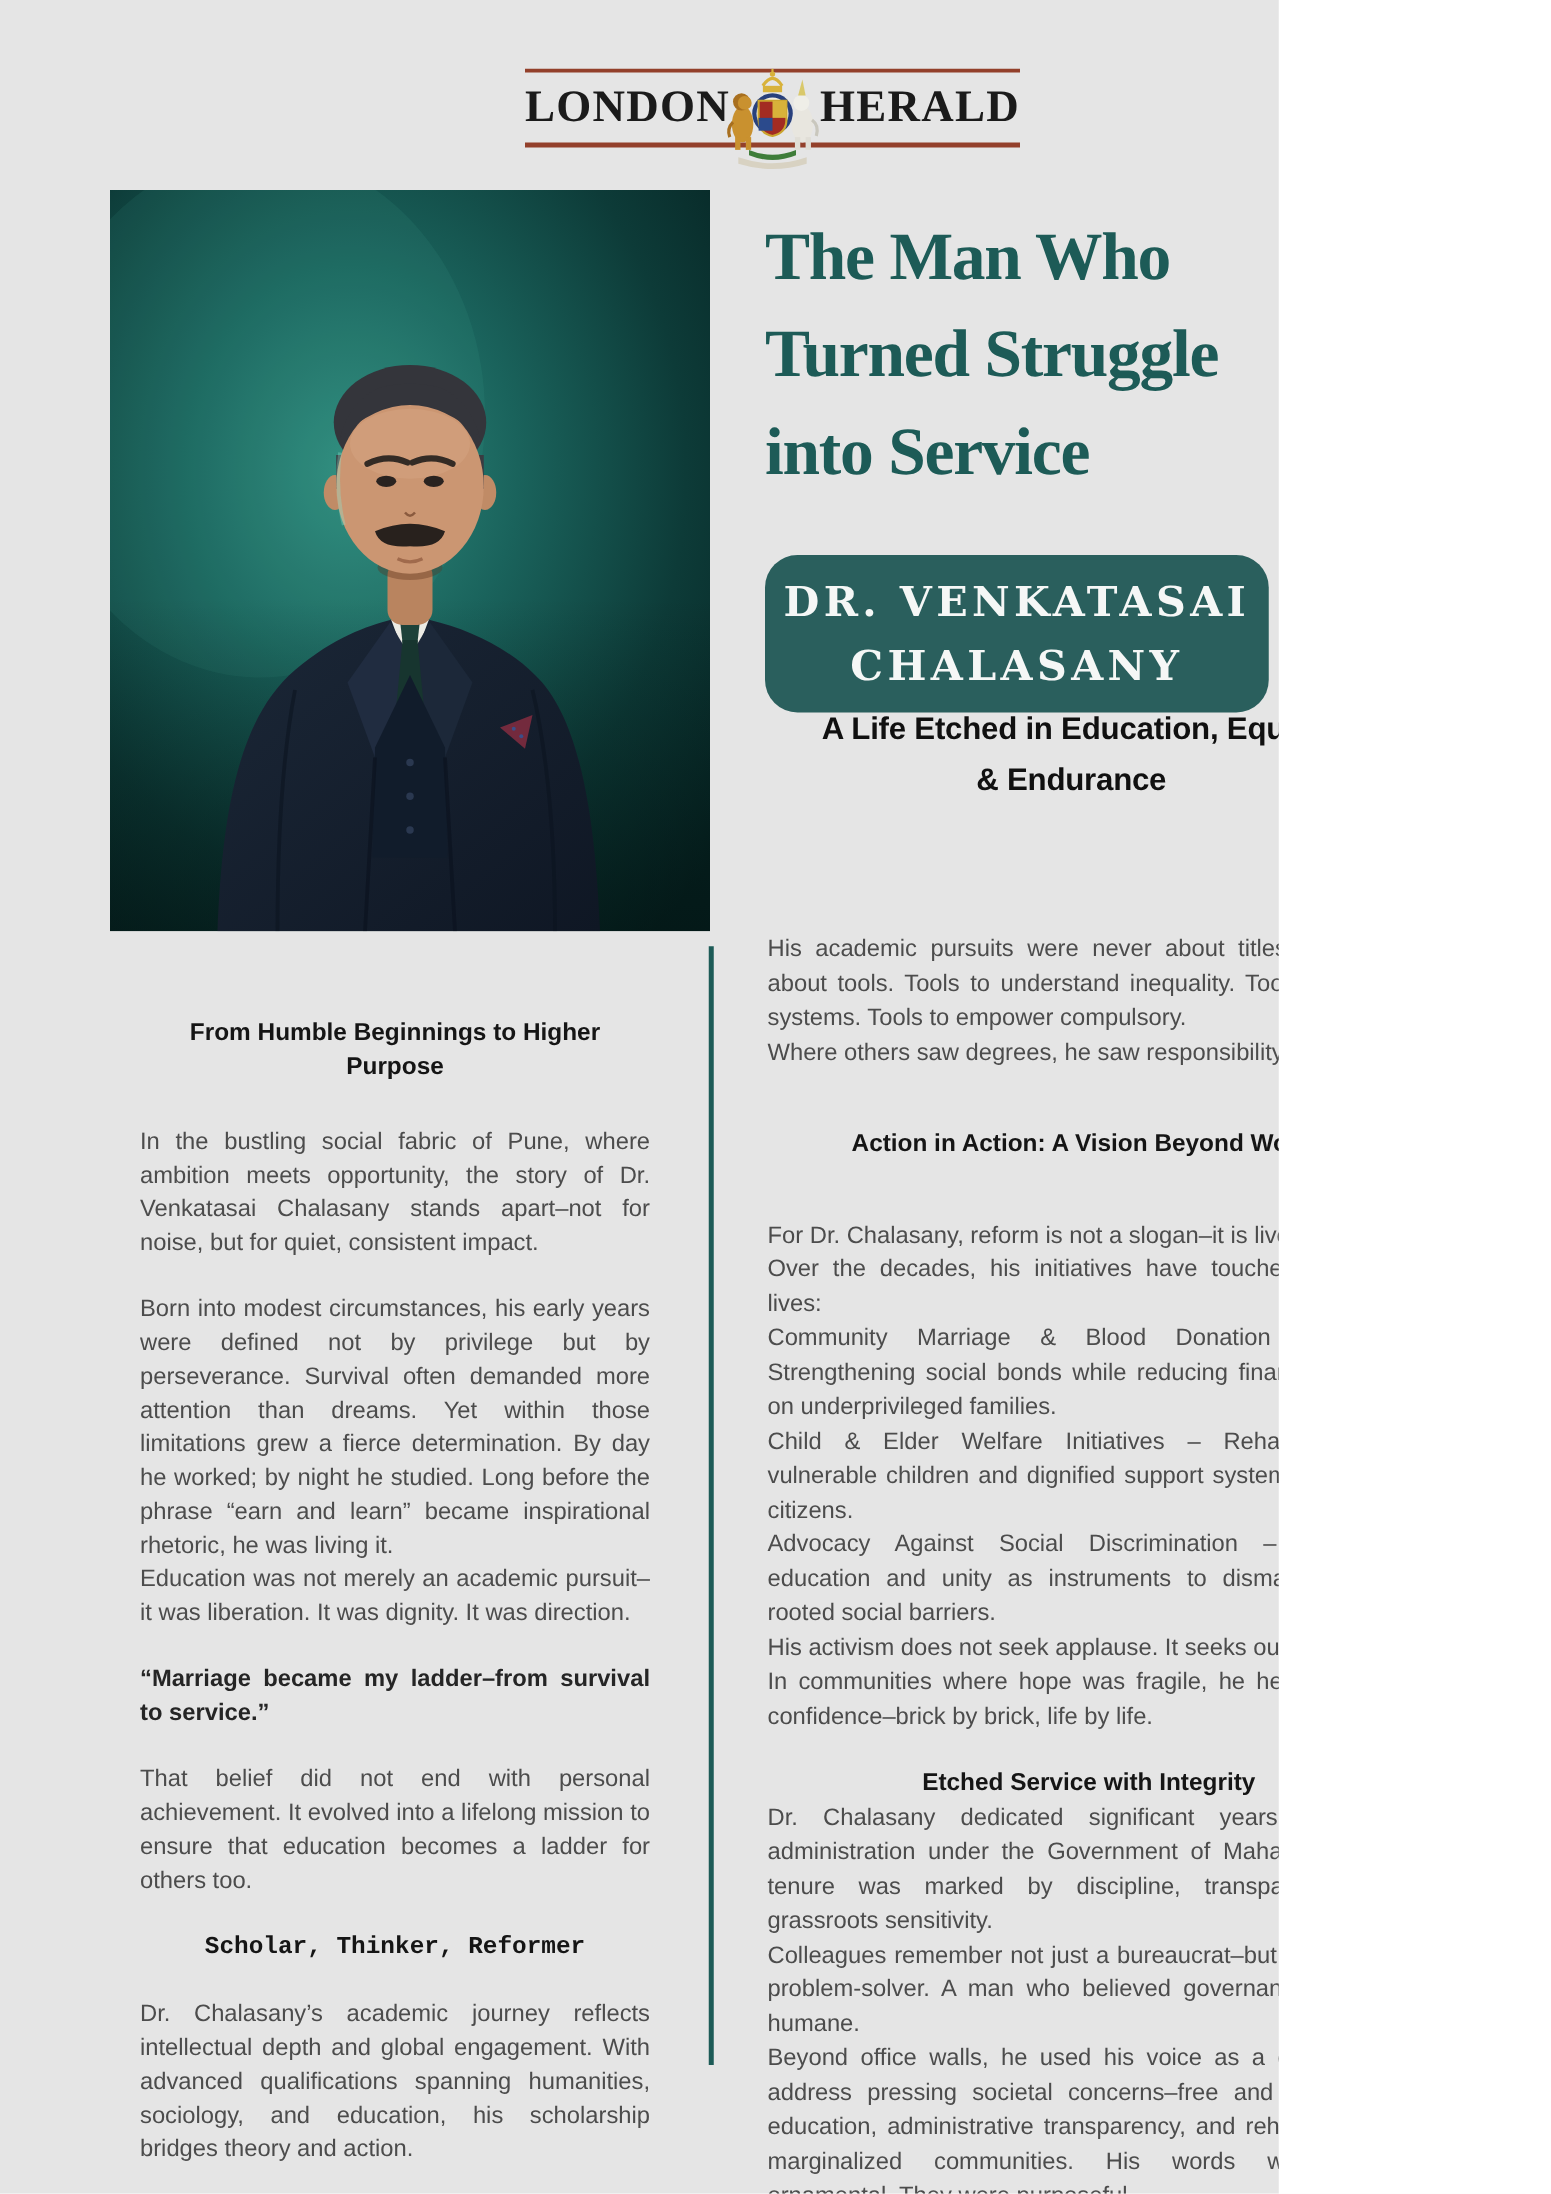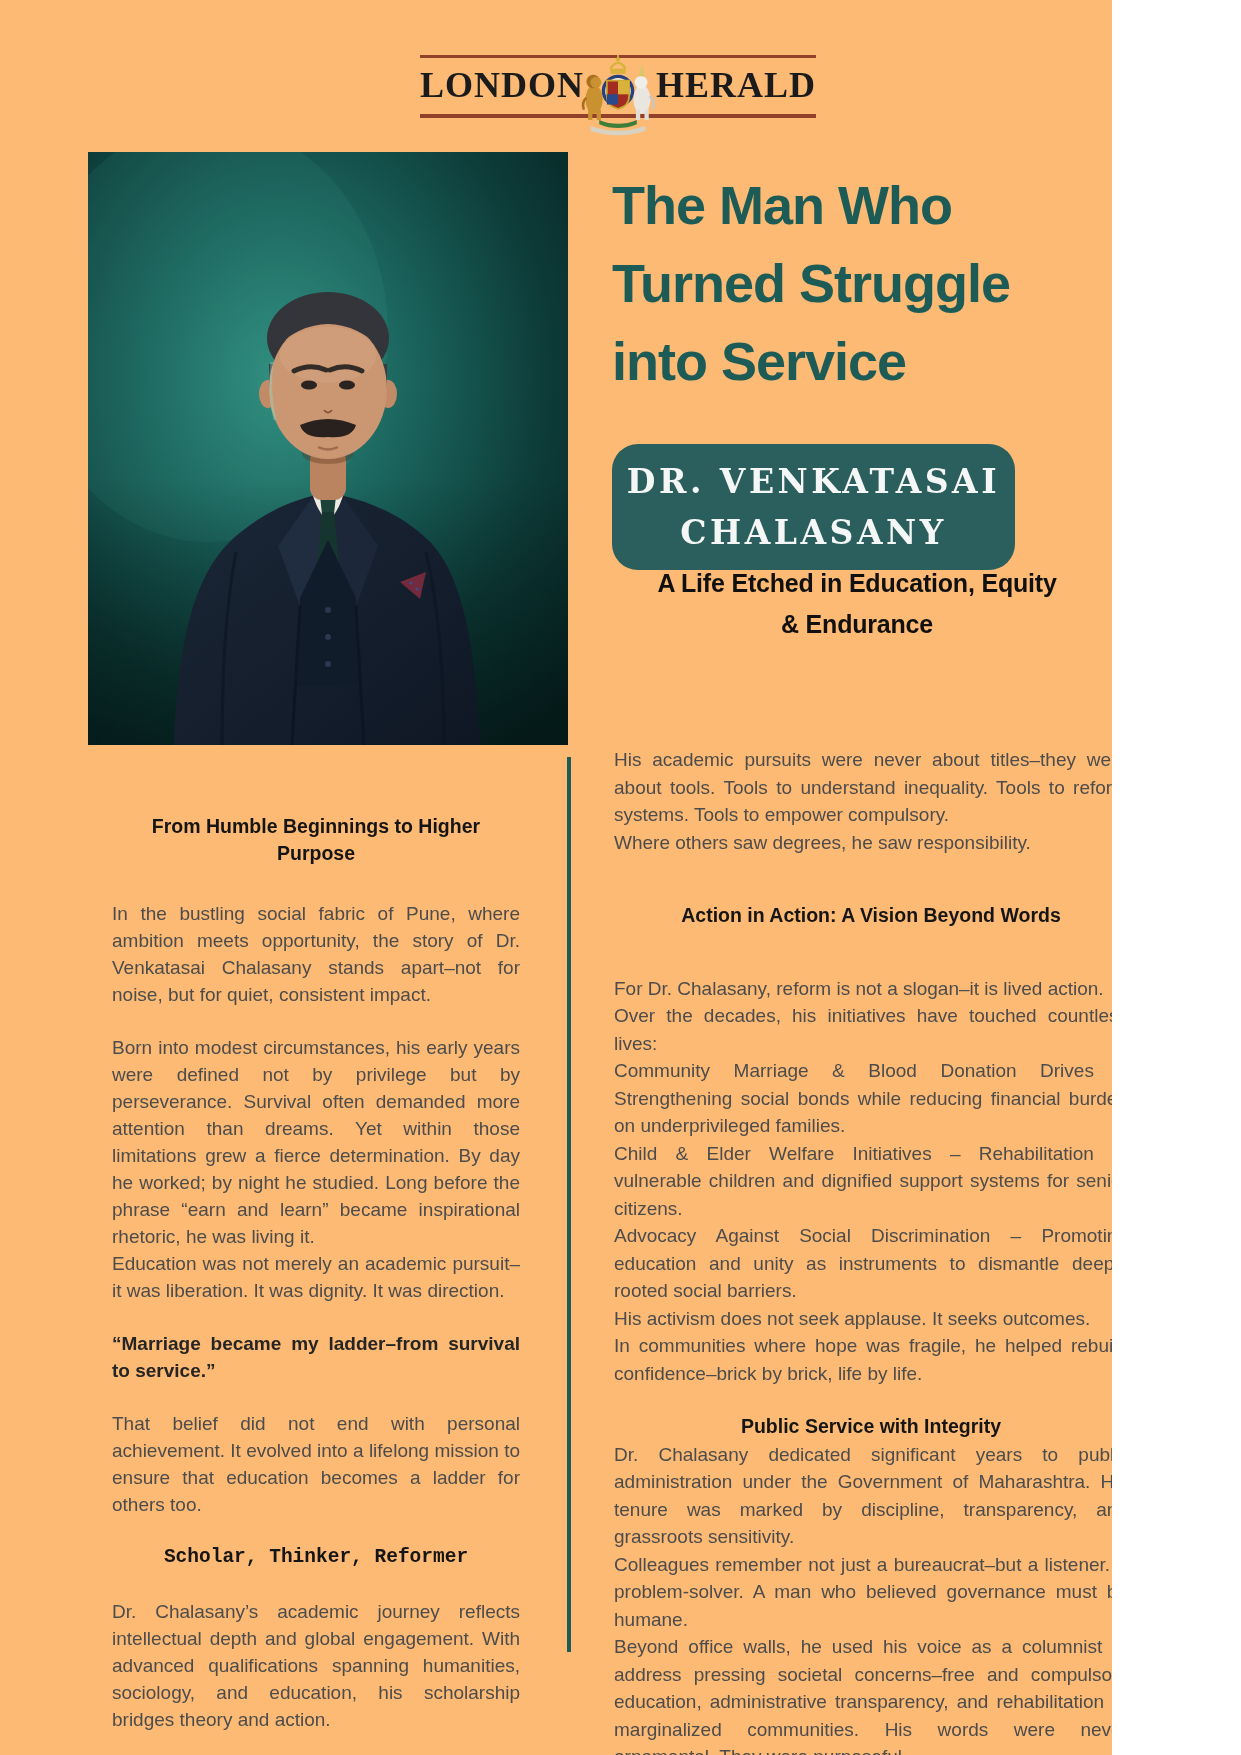--- a/index.html
+++ b/index.html
@@ -1,36 +1,36 @@
 <!DOCTYPE html>
 <html><head>
 <meta charset="utf-8">
 <style>
   html,body{margin:0;padding:0;background:#ffffff;}
-  .page{position:relative;width:1112px;height:1755px;background:#fdba74;overflow:hidden;
+  .page{position:relative;width:1023px;height:1755px;background:#e5e5e5;overflow:hidden;
         font-family:"Liberation Sans", sans-serif;}
   .prel{white-space:pre-line;}
 
   
   .masthead{position:absolute;left:420px;top:55px;width:396px;height:64px;}
   .rule{position:absolute;left:0;right:0;background:#93402b;}
   .rule-top{top:0;height:3px;}
   .rule-bottom{top:59px;height:4px;}
   .mast-words{position:absolute;left:0;right:0;top:7px;display:flex;justify-content:space-between;}
   .mast-word{font-family:"Liberation Serif", serif;font-weight:700;font-size:36px;color:#1b1b1b;
              letter-spacing:1px;line-height:46px;}
   .crest{position:absolute;left:50%;top:0px;transform:translateX(-50%);width:86px;height:82px;}
 
   
   .portrait{position:absolute;left:88px;top:152px;width:480px;height:593px;}
   .portrait svg{display:block;}
 
   
   .hero-title{position:absolute;left:612px;top:166px;width:472px;
-              font-family:Liberation Sans, sans-serif;font-weight:700;font-size:54px;line-height:78px;
+              font-family:Liberation Serif, serif;font-weight:700;font-size:54px;line-height:78px;
               color:#1d5b57;letter-spacing:-1px;}
   .name-badge{position:absolute;left:612px;top:424px;width:403px;height:126px;border-radius:26px;
               background:#2a5f5d;display:flex;align-items:center;justify-content:center;text-align:center;margin-top:20px;}
   .name-badge-text{font-family:"DejaVu Serif", serif;font-weight:700;font-size:33px;line-height:51px;
               color:#f5f7f6;letter-spacing:3.5px;}
   .subtitle{position:absolute;left:612px;top:563px;width:490px;
             font-weight:700;font-size:25px;line-height:41px;color:#101010;letter-spacing:-0.2px;text-align:center;}
 
   
   .left-col{position:absolute;left:112px;top:776px;width:408px;
@@ -193,19 +193,19 @@
     <p class="prel">His academic pursuits were never about titles–they were about tools. Tools to understand inequality. Tools to reform systems. Tools to empower compulsory.
 Where others saw degrees, he saw responsibility.</p>
     <div class="col-heading h-reform">Action in Action: A Vision Beyond Words</div>
     <p class="prel">For Dr. Chalasany, reform is not a slogan–it is lived action.
 Over the decades, his initiatives have touched countless lives:
 Community Marriage &amp; Blood Donation Drives – Strengthening social bonds while reducing financial burden on underprivileged families.
 Child &amp; Elder Welfare Initiatives – Rehabilitation of vulnerable children and dignified support systems for senior citizens.
 Advocacy Against Social Discrimination – Promoting education and unity as instruments to dismantle deeply rooted social barriers.
 His activism does not seek applause. It seeks outcomes.
 In communities where hope was fragile, he helped rebuild confidence–brick by brick, life by life.</p>
-    <div class="col-heading h-public">Public Service with Integrity</div>
+    <div class="col-heading h-public">Etched Service with Integrity</div>
     <p class="prel tight">Dr. Chalasany dedicated significant years to public administration under the Government of Maharashtra. His tenure was marked by discipline, transparency, and grassroots sensitivity.
 Colleagues remember not just a bureaucrat–but a listener. A problem-solver. A man who believed governance must be humane.
 Beyond office walls, he used his voice as a columnist to address pressing societal concerns–free and compulsory education, administrative transparency, and rehabilitation of marginalized communities. His words were never ornamental. They were purposeful.</p>
   </div>
 
 </div>
 
 </body></html>

